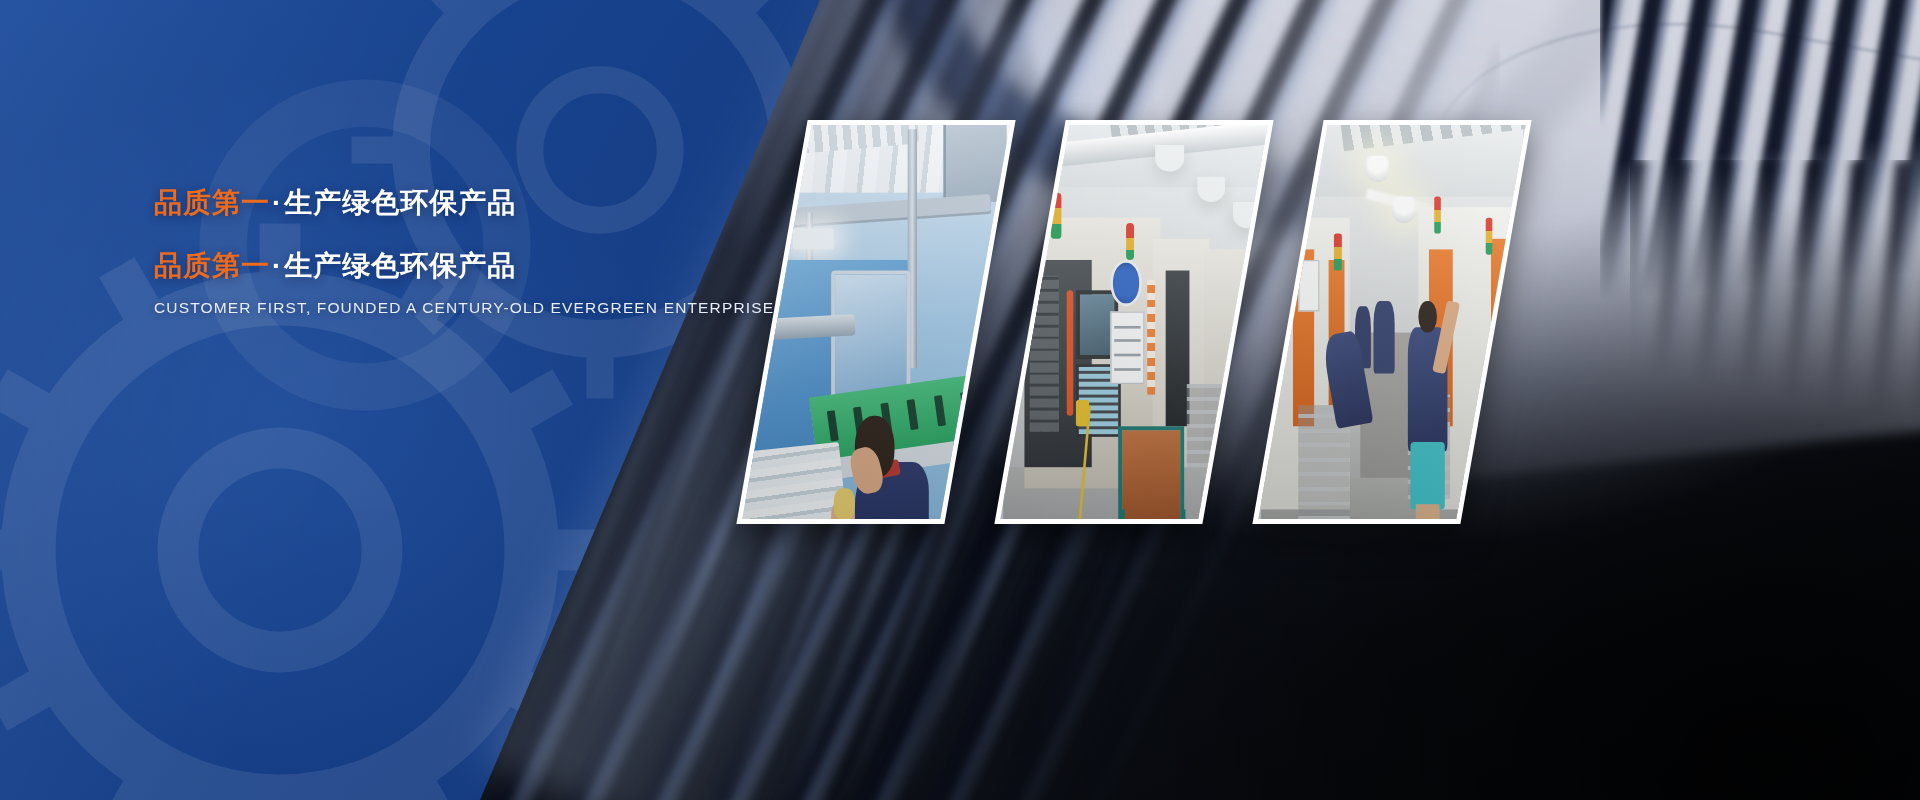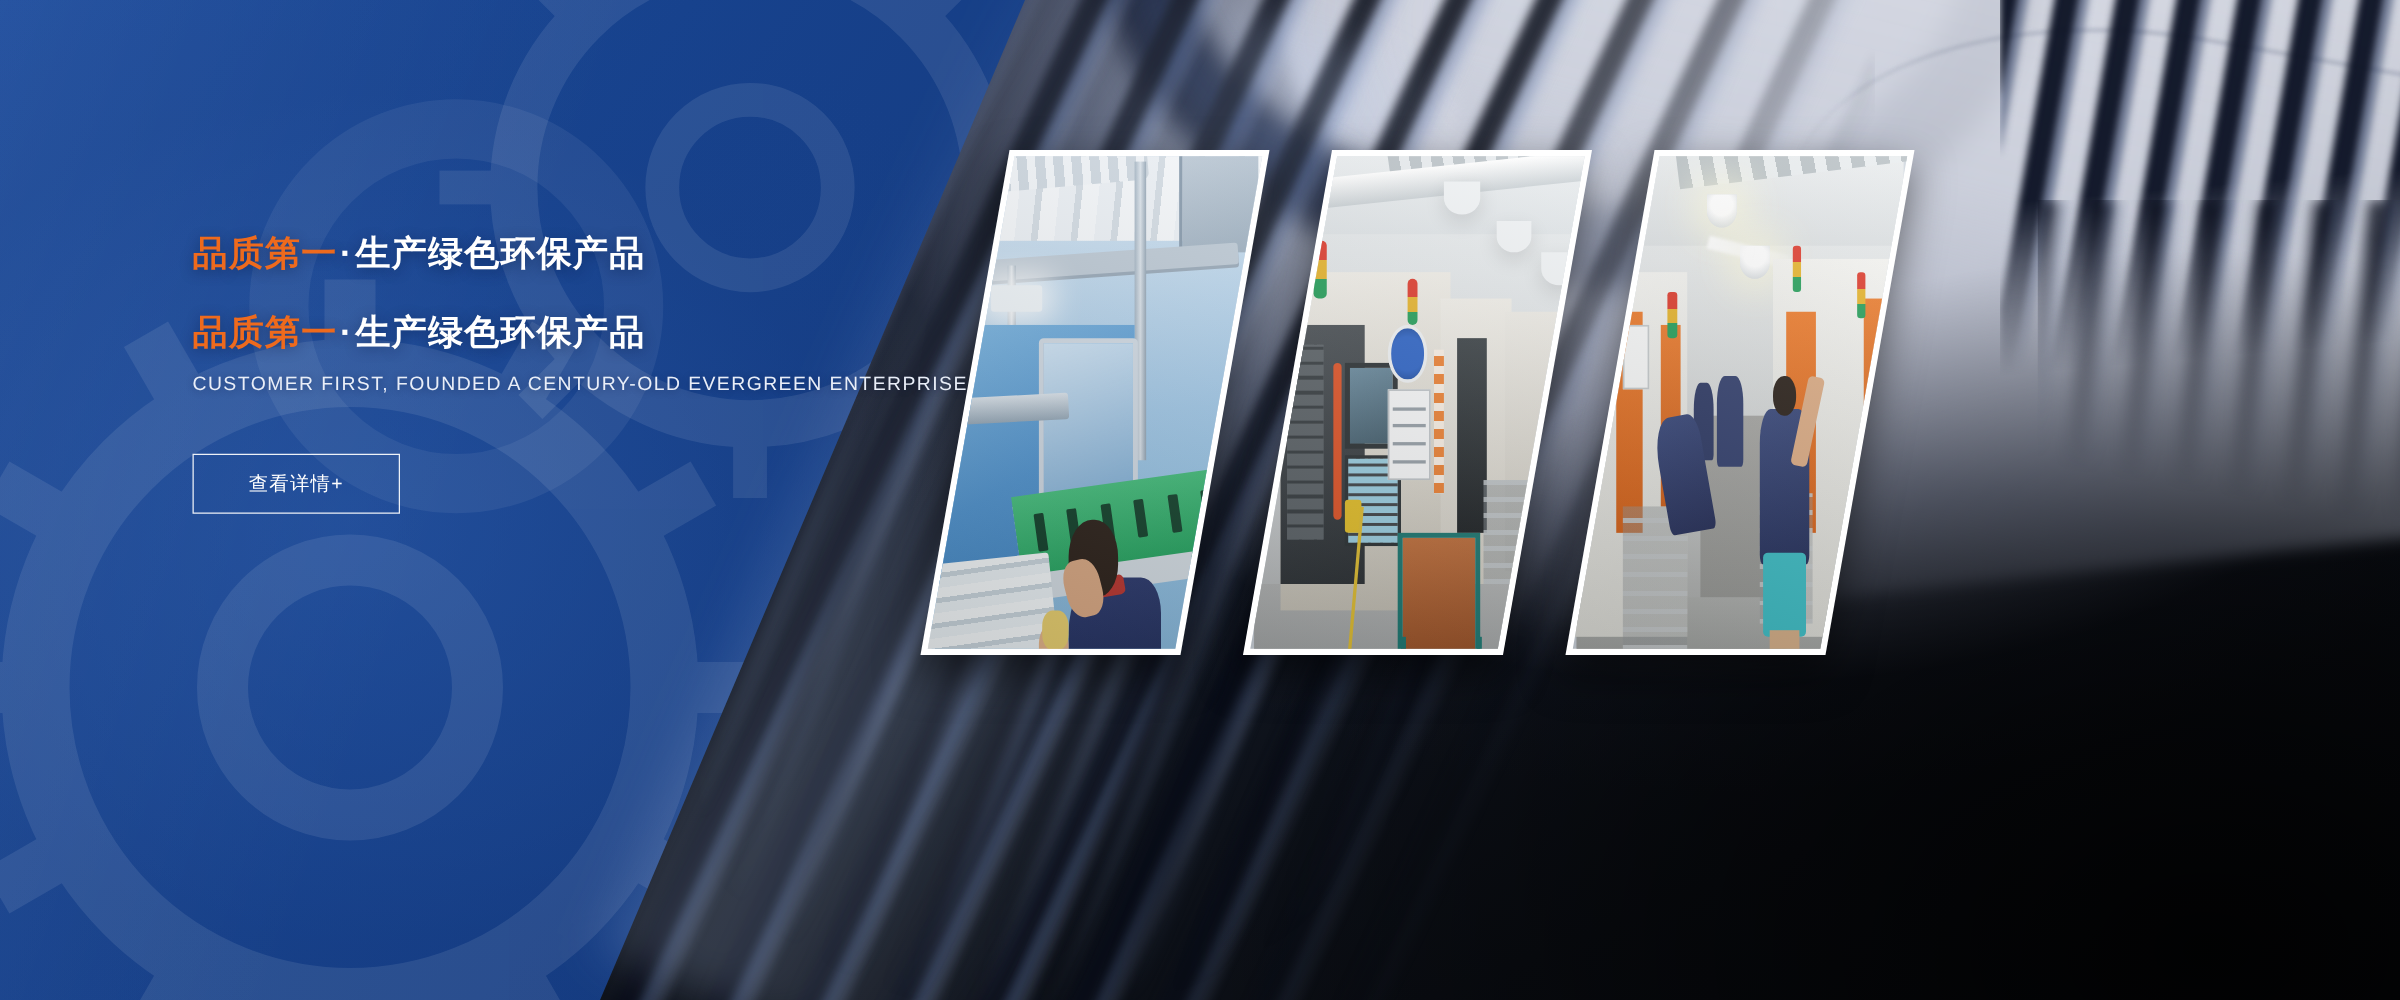--- a/index.html
+++ b/index.html
@@ -448,16 +448,15 @@
       <span class="hl">品质第一</span><span class="dot">·</span><span>生产绿色环保产品</span>
     </div>
 
     <div class="gap"></div>
 
     <div class="headline">
       <span class="hl">品质第一</span><span class="dot">·</span><span>生产绿色环保产品</span>
     </div>
     <div class="sub">CUSTOMER FIRST, FOUNDED A CENTURY-OLD EVERGREEN ENTERPRISE</div>
 
-    <div class="btn">查看详情+</div>
   </div>
 
 </div>
 
 </body></html>

